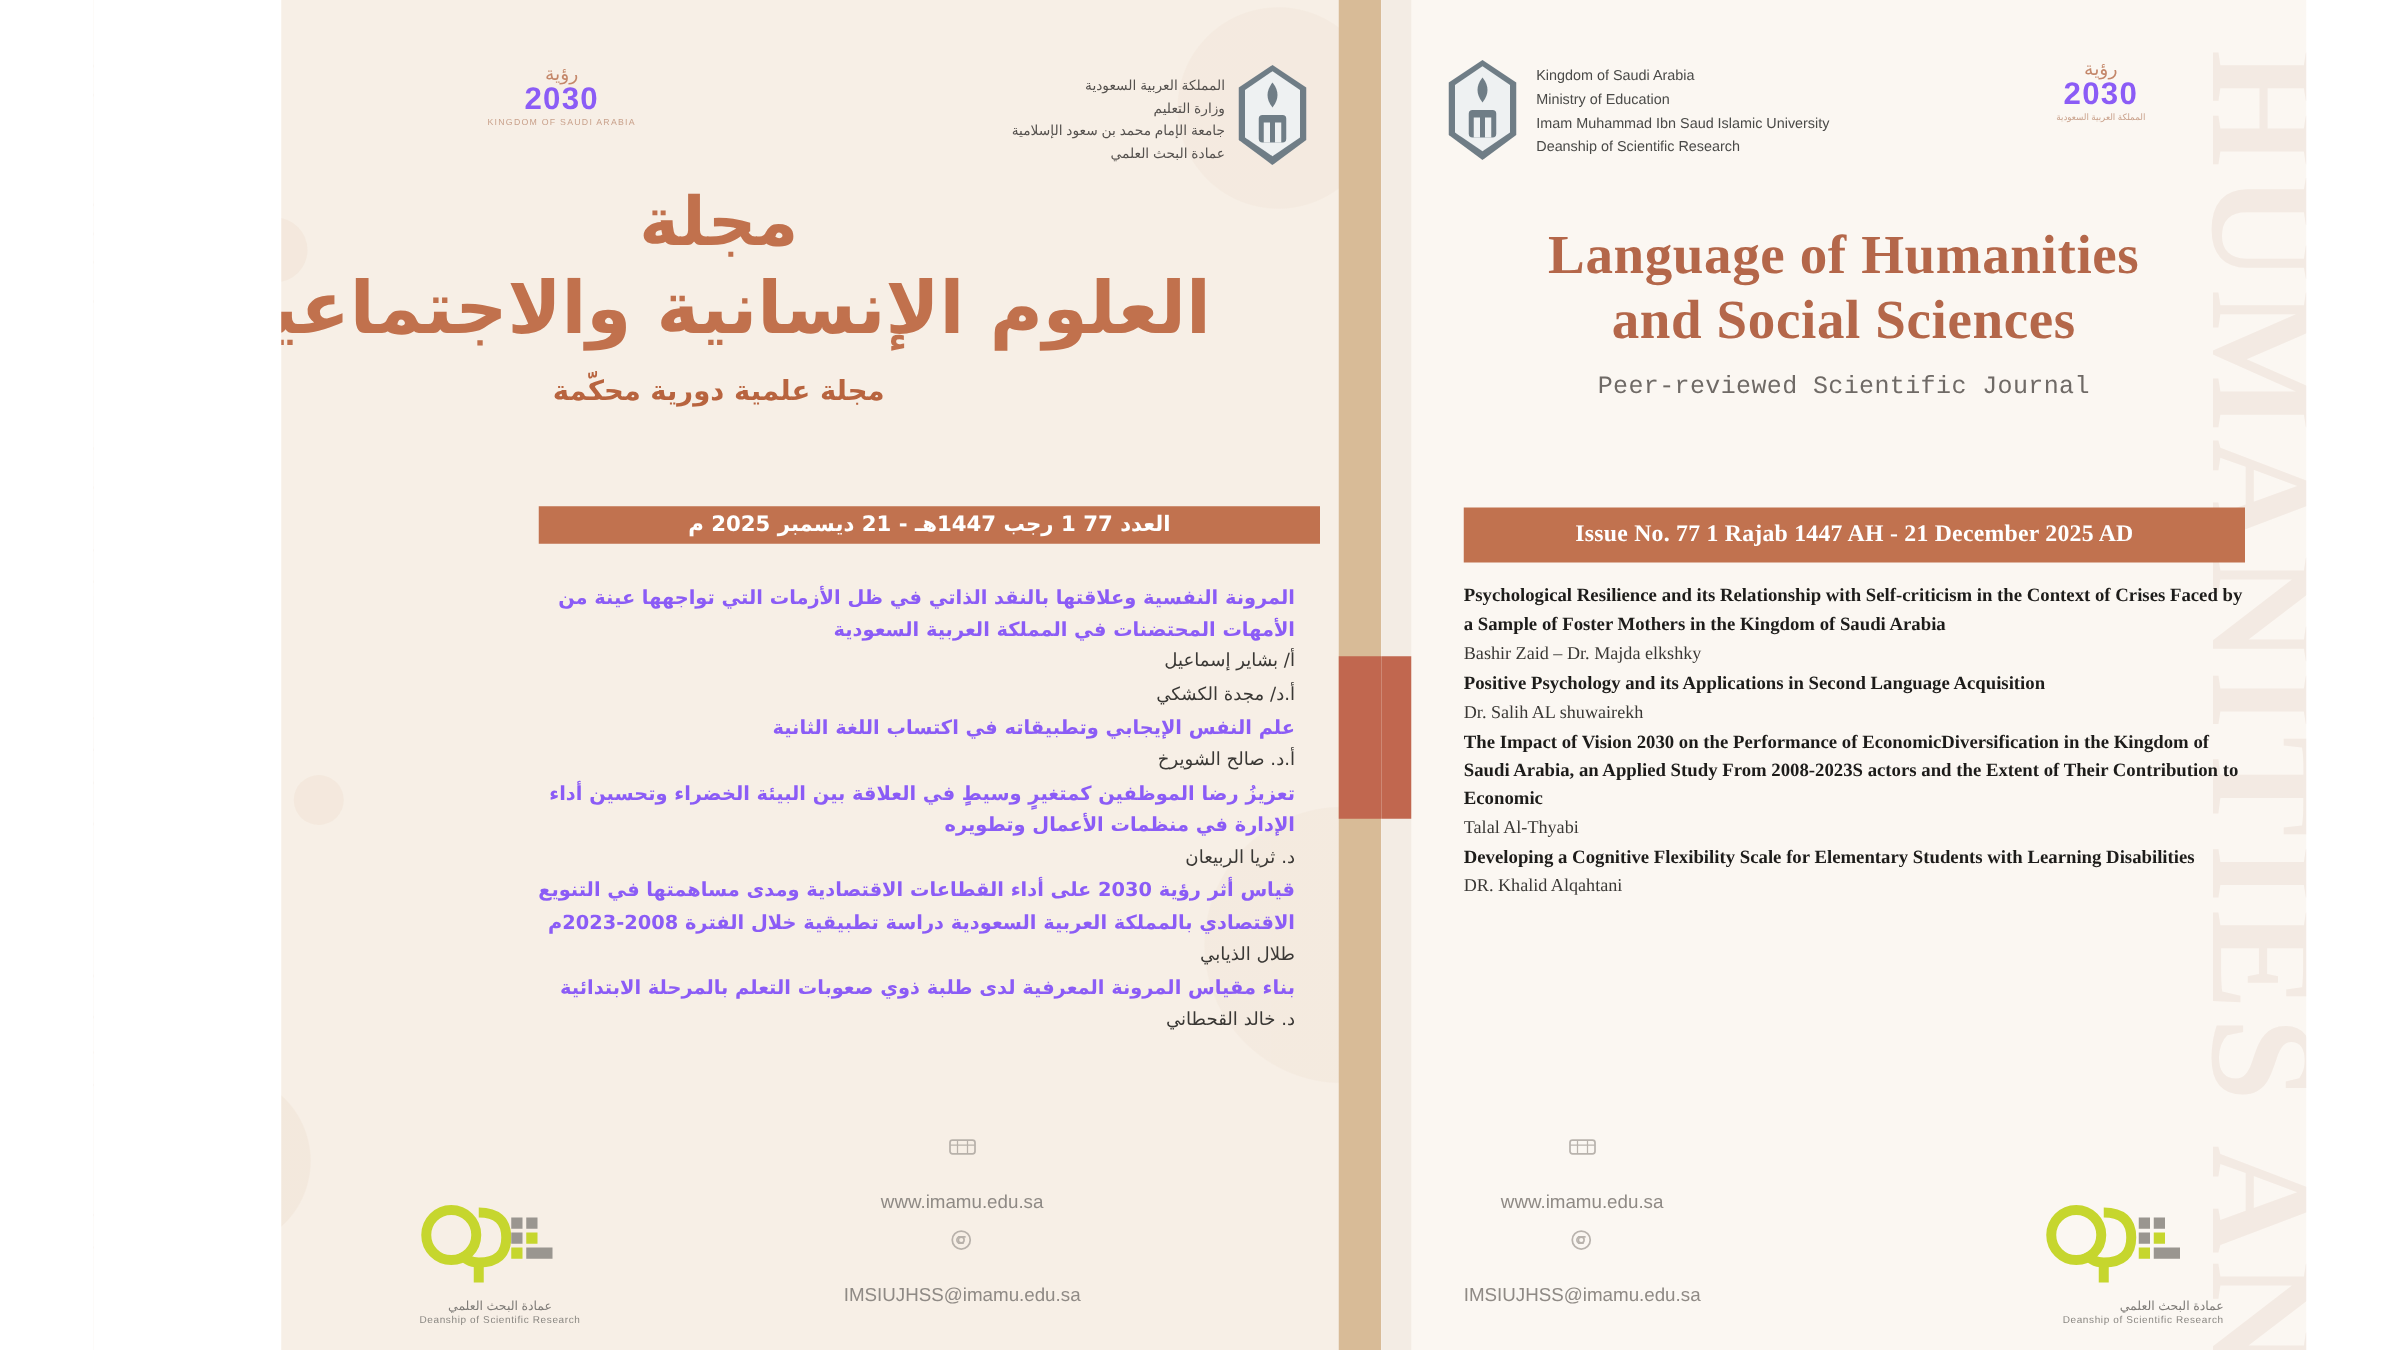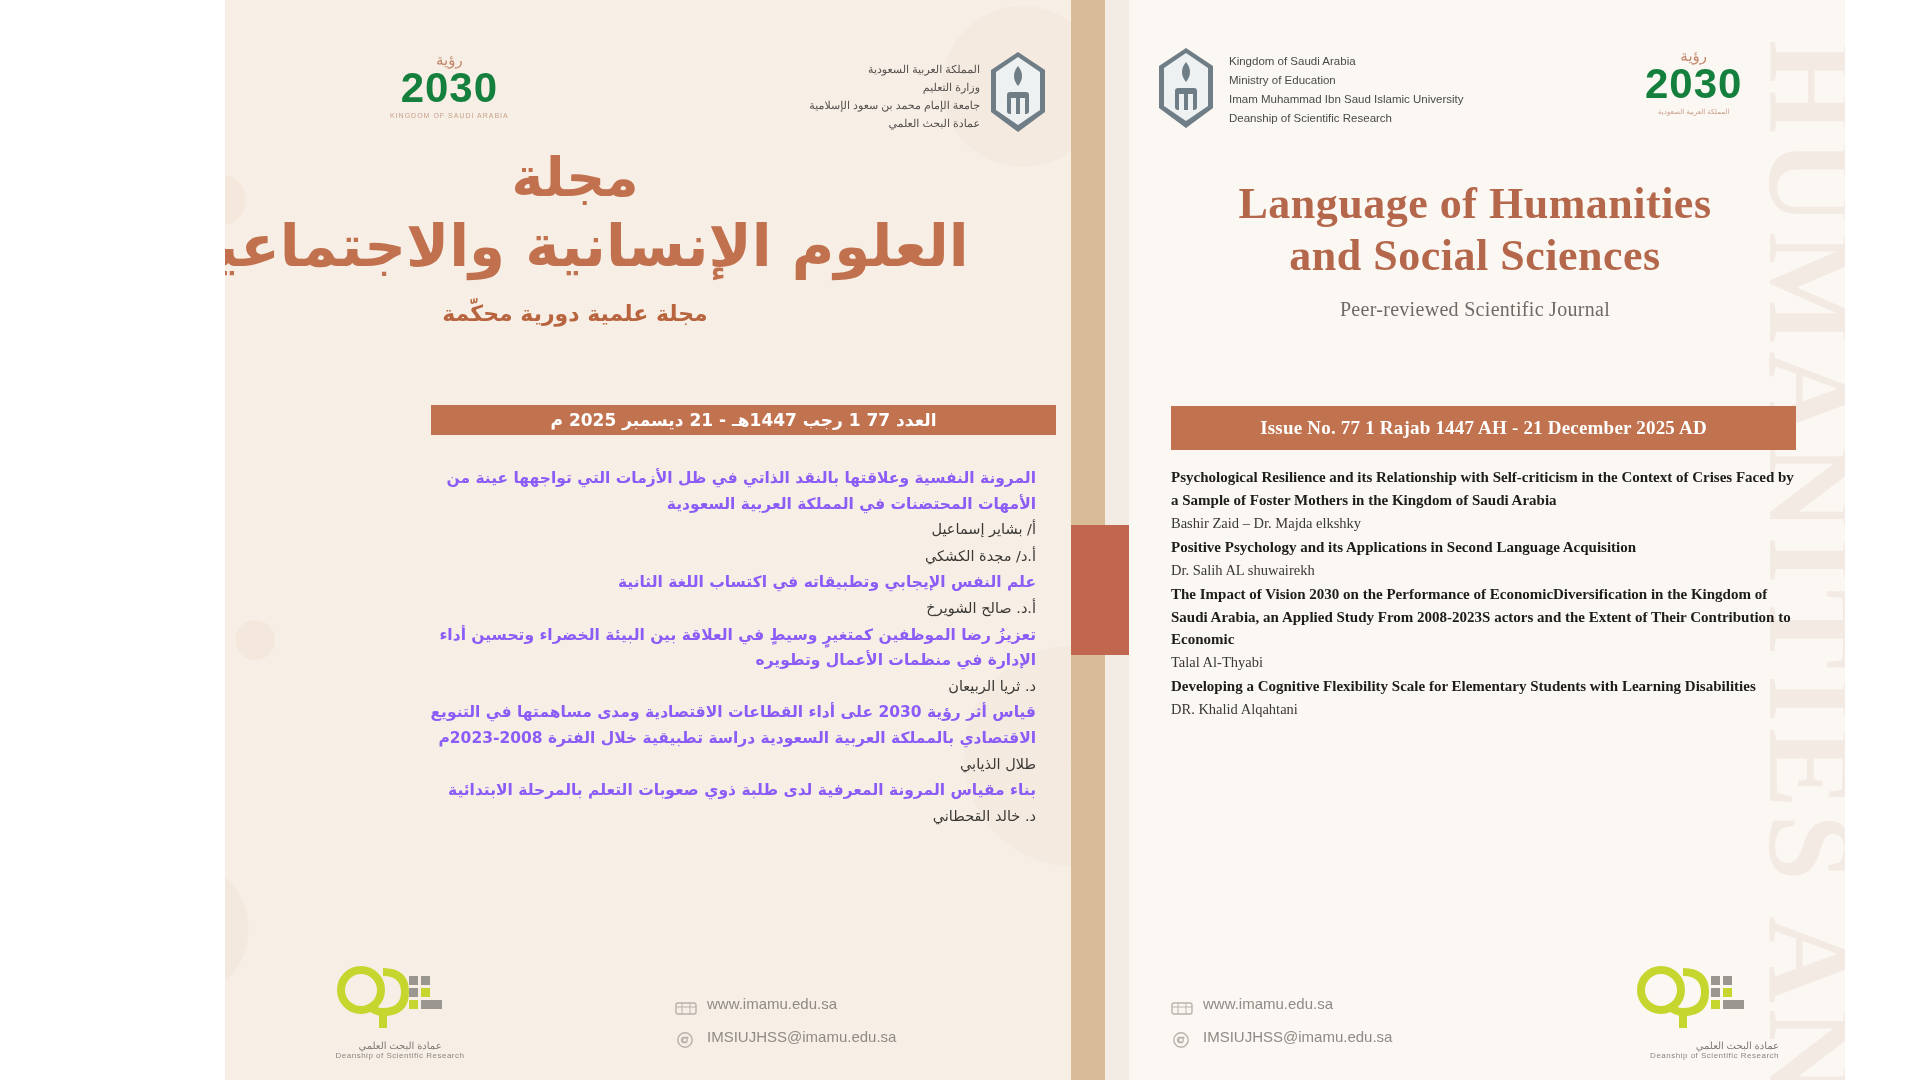--- a/index.html
+++ b/index.html
@@ -125,24 +125,24 @@
     line-height: 1;
     color: #c98b6c;
     font-family: "Liberation Sans", sans-serif;
   }
   .vision-ar {
     font-size: 15px;
     letter-spacing: 2px;
     color: #c4876a;
   }
   .vision-2030 {
-    font-size: 42px;
+    font-size: 25px;
     font-weight: 700;
     letter-spacing: 1px;
-    color: #15803d;
+    color: #8b5cf6;
   }
   .vision-sub {
     font-size: 7px;
     letter-spacing: 1px;
     color: #c9a18b;
     margin-top: 3px;
   }
 
   .uni-block {
     font-size: 11.5px;
@@ -206,21 +206,21 @@
   }
   .en-title {
     font-family: "Liberation Serif", serif;
     font-size: 44px;
     font-weight: 700;
     color: #b4674a;
     line-height: 1.18;
     letter-spacing: 0.5px;
   }
   .en-subtitle {
-    font-family: Liberation Serif, serif;
+    font-family: Liberation Mono, monospace;
     font-size: 20px;
     color: #6f6a66;
     margin-top: 16px;
     letter-spacing: 0.3px;
   }
 
   
   .issue-band {
     position: absolute;
     background: #c1724f;
@@ -298,23 +298,24 @@
   .footer-contact {
     position: absolute;
     bottom: 22px;
     font-family: "Liberation Sans", sans-serif;
     font-size: 15px;
     color: #8f8a85;
     line-height: 1.5;
   }
   .contact-line {
     display: flex;
-    align-items: flex-end;
-    gap: 10px;
+    align-items: center;
+    gap: 26px;
     margin-bottom: 10px;
+    flex-direction: column;
   }
   .contact-icon {
     width: 22px;
     height: 16px;
     display: inline-block;
     opacity: 0.75;
   }
 
   .drs-logo {
     position: absolute;

